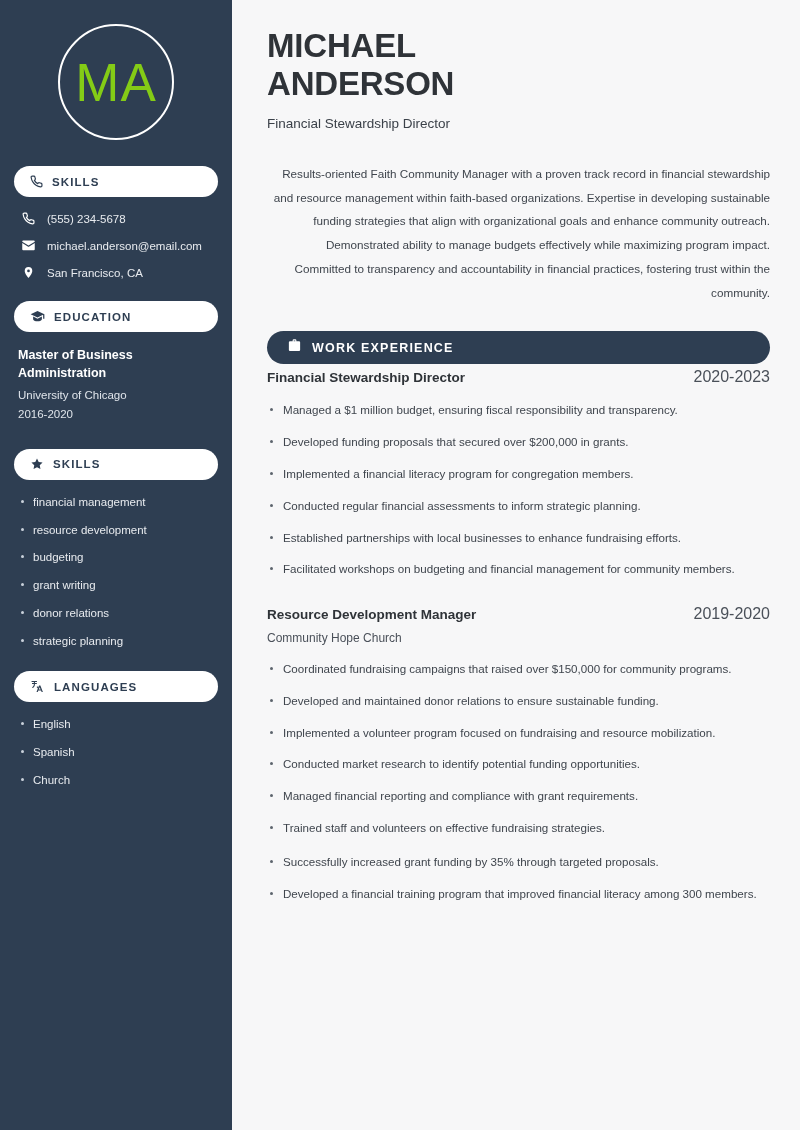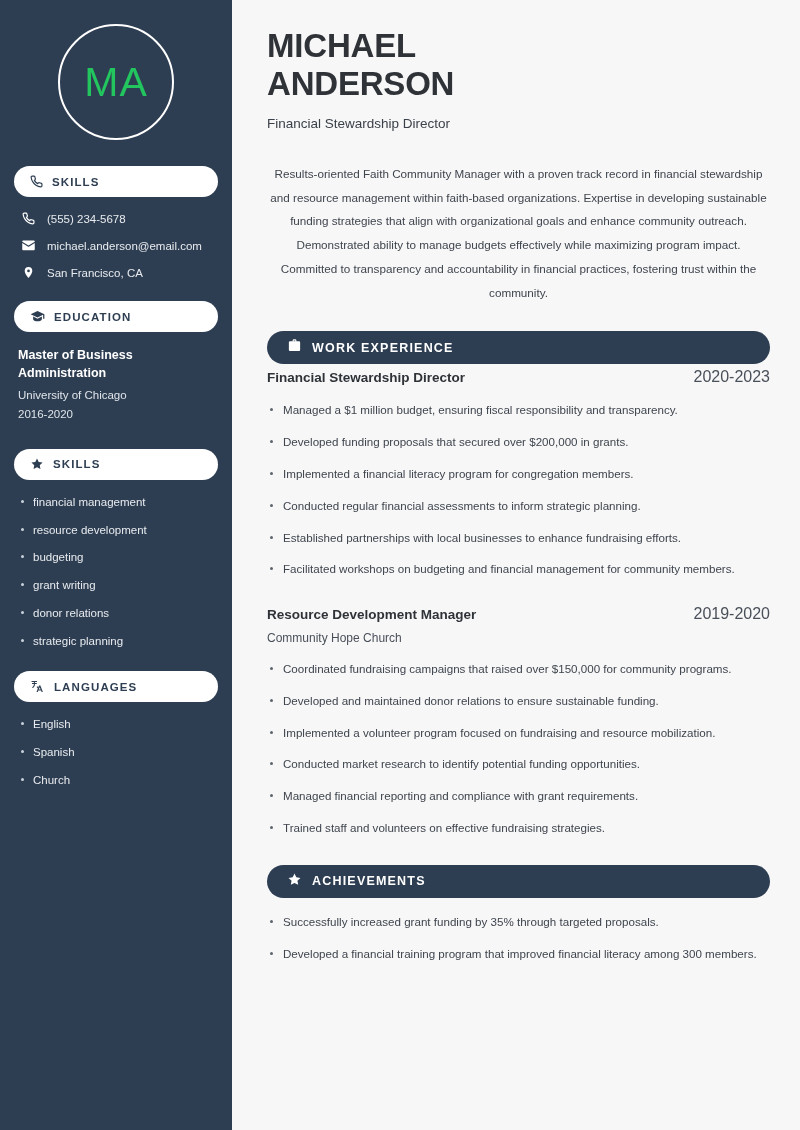--- a/index.html
+++ b/index.html
@@ -37,24 +37,24 @@
     margin-bottom: 26px;
   }
   .avatar {
     width: 116px;
     height: 116px;
     border-radius: 50%;
     border: 2px solid #ffffff;
     display: flex;
     align-items: center;
     justify-content: center;
-    font-size: 41px;
+    font-size: 53px;
     font-weight: 400;
     letter-spacing: 1px;
-    color: #22c55e;
+    color: #84cc16;
     line-height: 1;
   }
 
   .pill {
     background: #ffffff;
     color: #2e3e52;
     border-radius: 20px;
     height: 31px;
     display: flex;
     align-items: center;
@@ -143,21 +143,21 @@
     font-size: 13.5px;
     color: #3b4149;
     margin-top: 13px;
   }
 
   .summary {
     margin-top: 31px;
     font-size: 11.7px;
     line-height: 2.03;
     color: #3f454d;
-    text-align: center;
+    text-align: right;
   }
 
   .section-bar {
     background: #2e3e52;
     color: #ffffff;
     border-radius: 20px;
     height: 33px;
     display: flex;
     align-items: center;
     gap: 10px;
@@ -359,28 +359,20 @@
       <ul class="bullets last">
         <li>Coordinated fundraising campaigns that raised over $150,000 for community programs.</li>
         <li>Developed and maintained donor relations to ensure sustainable funding.</li>
         <li>Implemented a volunteer program focused on fundraising and resource mobilization.</li>
         <li>Conducted market research to identify potential funding opportunities.</li>
         <li>Managed financial reporting and compliance with grant requirements.</li>
         <li>Trained staff and volunteers on effective fundraising strategies.</li>
       </ul>
     </div>
 
-    <div class="section-bar">
-      <span>
-        <svg width="15" height="15" viewBox="0 0 24 24" fill="#ffffff">
-            <path d="m12 2.5 2.9 6 6.6.9-4.8 4.6 1.2 6.5-5.9-3.1-5.9 3.1 1.2-6.5L2.5 9.4l6.6-.9z"></path>
-          </svg>
-      </span>
-      <span class="sec-label">ACHIEVEMENTS</span>
-    </div>
 
     <ul class="bullets last">
       <li>Successfully increased grant funding by 35% through targeted proposals.</li>
       <li>Developed a financial training program that improved financial literacy among 300 members.</li>
     </ul>
 
   </main>
 
 </div>
 

